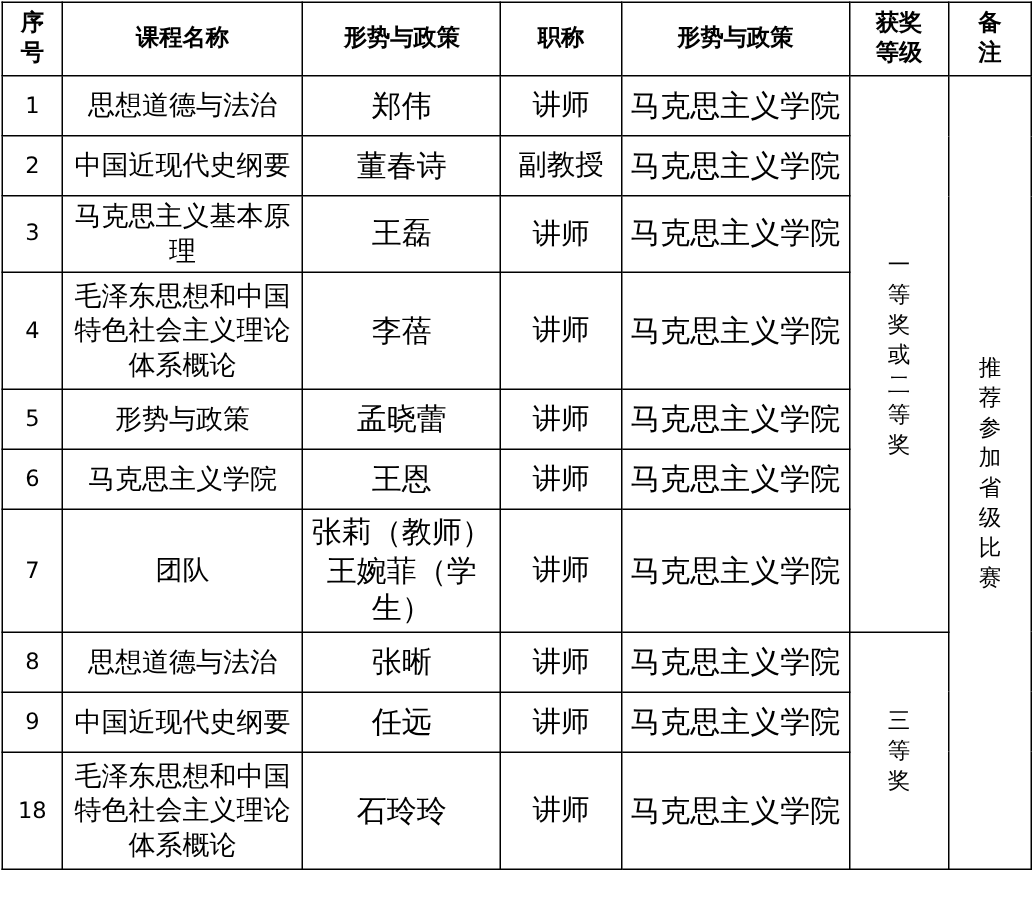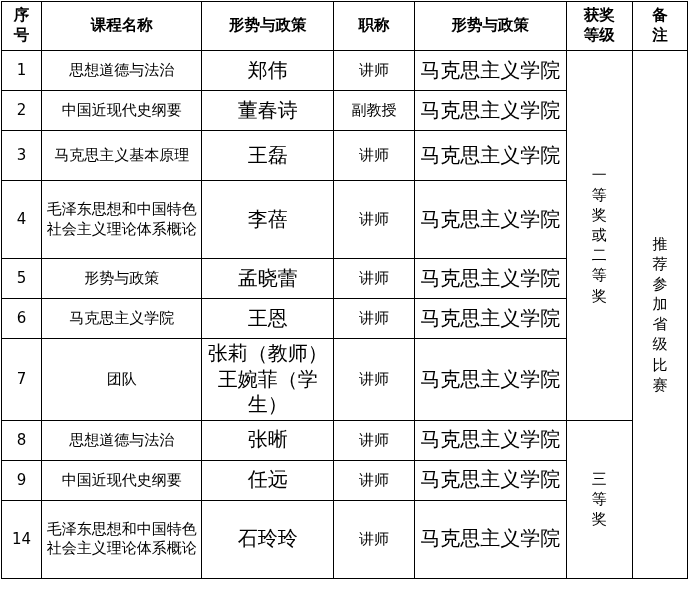--- a/index.html
+++ b/index.html
@@ -42,23 +42,23 @@
   }
   .col-seq   { width: 40px; }
   .col-course{ width: 160px; }
   .col-teach { width: 132px; }
   .col-title { width: 80px; }
   .col-unit  { width: 152px; }
   .col-level { width: 66px; }
   .col-note  { width: 55px; }
 
   td.seq { font-size: 15px; }
-  td.course { font-size: 15px; }
+  td.course { font-size: 18px; }
   td.teacher { font-size: 20px; }
-  td.titlecell { font-size: 15px; }
+  td.titlecell { font-size: 19px; }
   td.unit { font-size: 20px; }
 
   
   td.vert {
     font-size: 15px;
     letter-spacing: 0;
   }
   td.vert .vstack {
     display: inline-block;
     line-height: 1.34;
@@ -163,21 +163,21 @@
         <td class="vert" rowspan="3"><span class="vstack"><div>三</div><div>等</div><div>奖</div></span></td>
       </tr>
       <tr class="r9">
         <td class="seq">9</td>
         <td class="course">中国近现代史纲要</td>
         <td class="teacher multiline">任远</td>
         <td class="titlecell">讲师</td>
         <td class="unit">马克思主义学院</td>
       </tr>
       <tr class="r10">
-        <td class="seq">14</td>
+        <td class="seq">18</td>
         <td class="course">毛泽东思想和中国特色社会主义理论体系概论</td>
         <td class="teacher multiline">石玲玲</td>
         <td class="titlecell">讲师</td>
         <td class="unit">马克思主义学院</td>
       </tr>
     </tbody>
   </table>
 </div>
 
 </body></html>

